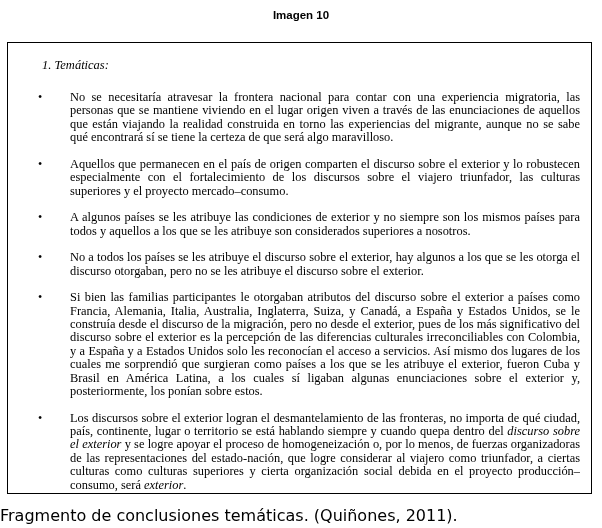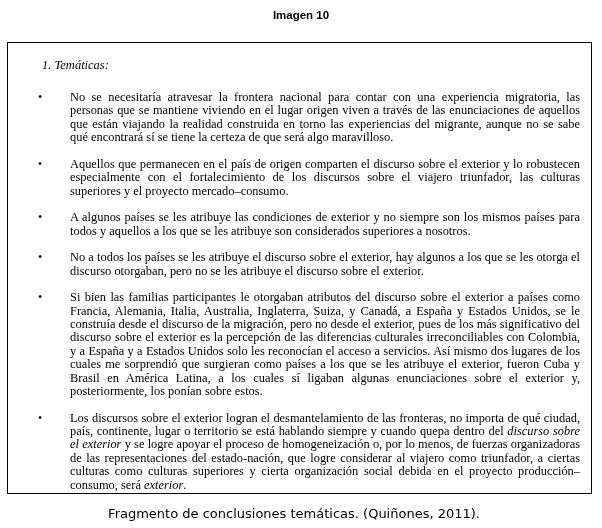--- a/index.html
+++ b/index.html
@@ -68,23 +68,23 @@
       font-size: 12px;
     }
     .bullet-text em {
       font-style: italic;
     }
     .caption {
       position: absolute;
       left: 0;
       top: 506px;
       width: 480px;
-      text-align: right;
+      text-align: left;
       font-family: "DejaVu Sans", sans-serif;
-      font-size: 13px;
+      font-size: 16px;
     }
   </style>
 </head>
 <body>
 
 <div class="figure-title">Imagen 10</div>
 
 <div class="box">
   <div class="section-heading">1. Temáticas:</div>
 

